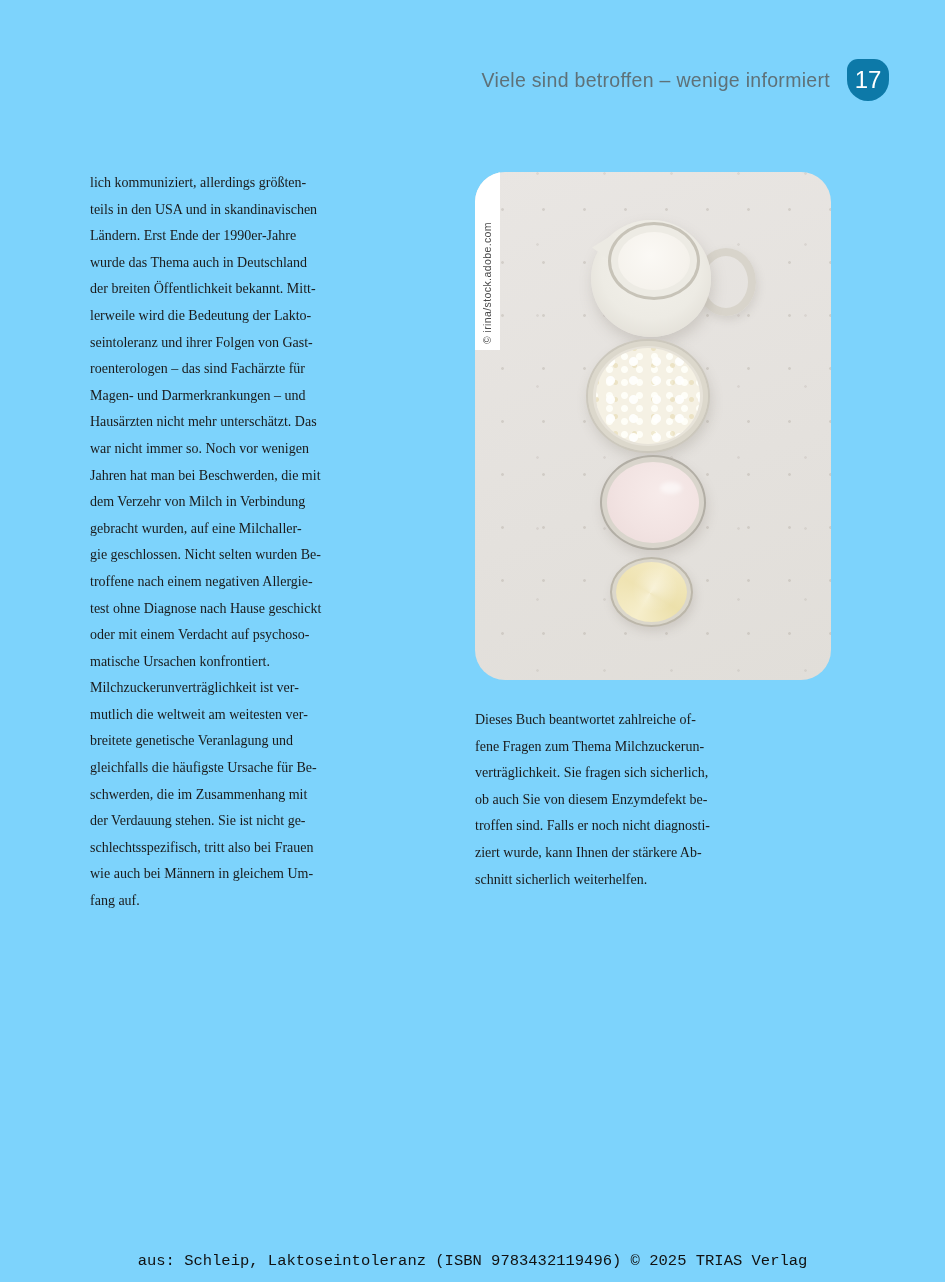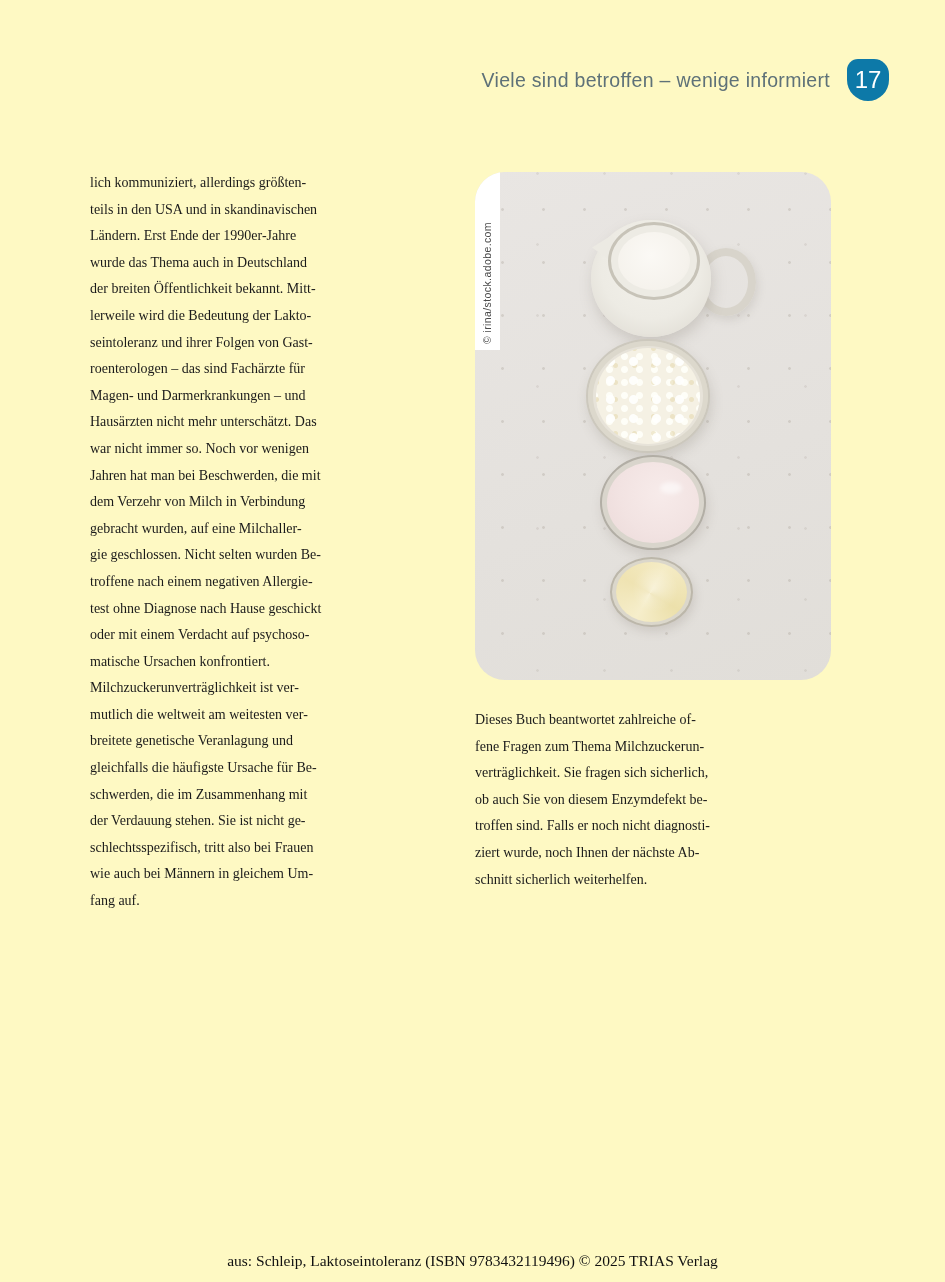--- a/index.html
+++ b/index.html
@@ -1,17 +1,17 @@
 <!DOCTYPE html>
 <html><head>
 <meta charset="utf-8">
 <style>
   html,body { margin:0; padding:0; background:#ffffff; }
   .page {
-    position:relative; width:945px; height:1282px; background:#fef9c3;
+    position:relative; width:945px; height:1282px; background:#7dd3fc;
     overflow:hidden; font-family:"Liberation Serif", serif; color:#1a1a1a;
   }
   
   .running-title {
     position:absolute; top:69px; right:115px;
     font-family:"Liberation Sans", sans-serif;
     font-size:19.5px; color:#5e7178; letter-spacing:.3px;
   }
   .page-badge {
     position:absolute; left:847px; top:59px; width:42px; height:42px;
@@ -85,21 +85,21 @@
       conic-gradient(from 210deg at 48% 52%, #f6eecb, #efe3b2, #f5ecc6, #ece0ab, #f6eecb); }
   
   .credit-strip { position:absolute; left:0; top:0; width:25px; height:178px;
     background:#ffffff; border-radius:0; }
   .credit-text { position:absolute; left:6px; top:172px;
     transform:rotate(-90deg); transform-origin:0 0; white-space:nowrap;
     font-family:"Liberation Sans", sans-serif; font-size:10.5px;
     letter-spacing:.4px; color:#4a4a4a; }
   
   .page-footer { position:absolute; left:0; top:1252px; width:945px;
-    text-align:center; font-family:Liberation Serif, serif;
+    text-align:center; font-family:Liberation Mono, monospace;
     font-size:15.5px; color:#111111; }
 </style>
 </head>
 <body>
 
 <div class="page">
 
   <div class="running-title">Viele sind betroffen – wenige informiert</div>
   <div class="page-badge">17</div>
 
@@ -150,19 +150,19 @@
       <div class="item cream"></div>
       <div class="credit-strip">
         <span class="credit-text">© irina/stock.adobe.com</span>
       </div>
     </figure>
     <p class="body-text">Dieses Buch beantwortet zahlreiche of-
 fene Fragen zum Thema Milchzuckerun-
 verträglichkeit. Sie fragen sich sicherlich,
 ob auch Sie von diesem Enzymdefekt be-
 troffen sind. Falls er noch nicht diagnosti-
-ziert wurde, noch Ihnen der nächste Ab-
+ziert wurde, kann Ihnen der stärkere Ab-
 schnitt sicherlich weiterhelfen.</p>
   </div>
 
   <div class="page-footer">aus: Schleip, Laktoseintoleranz (ISBN 9783432119496) © 2025 TRIAS Verlag</div>
 
 </div>
 
 </body></html>

